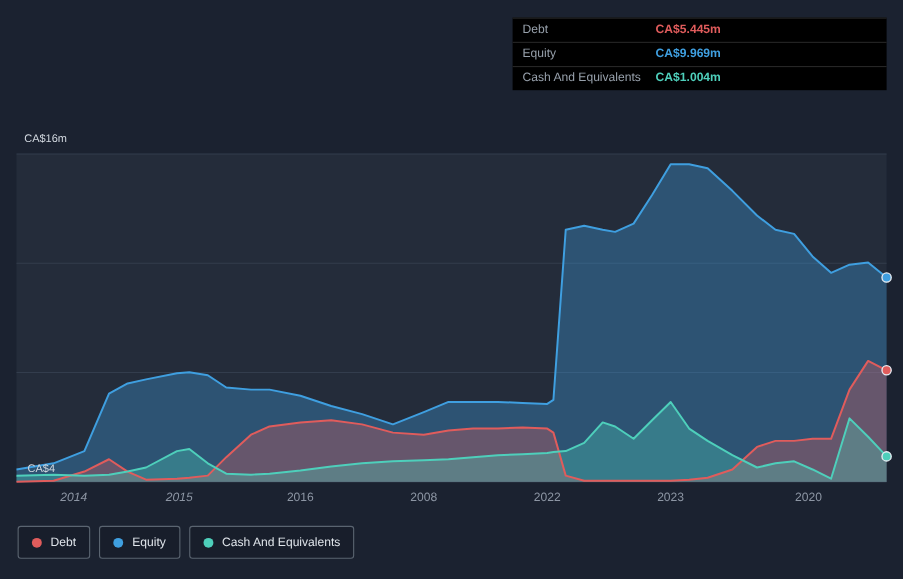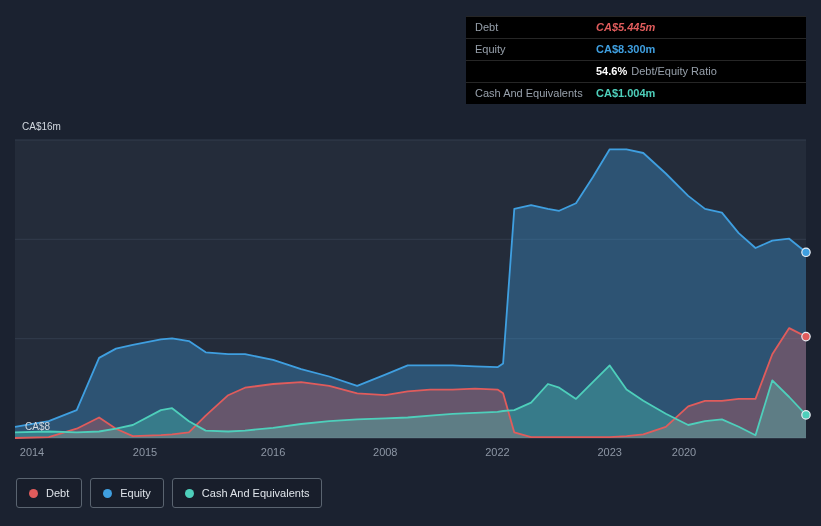--- a/index.html
+++ b/index.html
@@ -48,35 +48,30 @@
       <path d="M0.0,298.0L33.7,297.1L61.7,288.7L84.1,277.5L101.0,288.7L117.8,296.1L145.9,295.2L157.1,294.3L173.9,292.4L190.7,275.6L213.2,255.2L230.0,247.7L258.1,244.0L286.1,242.1L314.2,245.8L342.2,253.3L370.3,255.2L392.7,251.4L415.1,249.6L437.6,249.6L460.0,248.6L482.5,249.6L488.1,253.3L499.3,292.4L516.1,297.1L532.9,297.1L544.2,297.1L561.0,297.1L577.8,297.1L594.7,297.1L611.5,296.1L628.3,294.3L650.8,286.8L673.2,266.3L690.0,260.8L706.9,260.8L723.7,258.9L740.5,258.9L757.3,214.2L774.2,188.1L791.0,196.6L791,298L0,298Z" fill="#e05c5c" fill-opacity="0.32" stroke="none"></path>
       <path d="M0.0,292.4L33.7,291.5L61.7,292.4L84.1,291.5L101.0,288.7L117.8,285.0L145.9,270.1L157.1,268.2L173.9,281.2L190.7,290.6L213.2,291.5L230.0,290.6L258.1,287.8L286.1,284.0L314.2,281.2L342.2,279.4L370.3,278.4L392.7,277.5L415.1,275.6L437.6,273.8L460.0,272.9L482.5,271.9L488.1,271.0L499.3,270.1L516.1,262.6L532.9,244.0L544.2,247.7L561.0,258.9L577.8,242.1L594.7,225.4L611.5,249.6L628.3,260.8L650.8,273.8L673.2,285.0L690.0,281.2L706.9,279.4L723.7,286.8L740.5,295.2L757.3,240.3L774.2,257.0L791.0,274.9L791,298L0,298Z" fill="#4ecfbb" fill-opacity="0.32" stroke="none"></path>
       <path d="M0.0,286.8L33.7,281.2L61.7,270.1L84.1,217.9L101.0,208.6L117.8,204.9L145.9,199.3L157.1,198.4L173.9,201.1L190.7,212.3L213.2,214.2L230.0,214.2L258.1,219.8L286.1,229.1L314.2,236.5L342.2,245.8L370.3,234.7L392.7,225.4L415.1,225.4L437.6,225.4L460.0,226.3L482.5,227.2L488.1,223.5L499.3,68.9L516.1,65.2L532.9,68.9L544.2,70.8L561.0,63.3L577.8,37.3L594.7,9.3L611.5,9.3L628.3,13.0L650.8,33.5L673.2,55.9L690.0,68.9L706.9,72.6L723.7,93.1L740.5,108.0L757.3,100.6L774.2,98.7L791.0,112.3" fill="none" stroke="#3f9fe0" stroke-width="1.8" stroke-linejoin="round"></path>
       <circle cx="791.0" cy="112.3" r="4.2" fill="#3f9fe0" stroke="#e9eef4" stroke-width="1.2"></circle>
       <path d="M0.0,298.0L33.7,297.1L61.7,288.7L84.1,277.5L101.0,288.7L117.8,296.1L145.9,295.2L157.1,294.3L173.9,292.4L190.7,275.6L213.2,255.2L230.0,247.7L258.1,244.0L286.1,242.1L314.2,245.8L342.2,253.3L370.3,255.2L392.7,251.4L415.1,249.6L437.6,249.6L460.0,248.6L482.5,249.6L488.1,253.3L499.3,292.4L516.1,297.1L532.9,297.1L544.2,297.1L561.0,297.1L577.8,297.1L594.7,297.1L611.5,296.1L628.3,294.3L650.8,286.8L673.2,266.3L690.0,260.8L706.9,260.8L723.7,258.9L740.5,258.9L757.3,214.2L774.2,188.1L791.0,196.6" fill="none" stroke="#e05c5c" stroke-width="1.8" stroke-linejoin="round"></path>
       <circle cx="791.0" cy="196.6" r="4.2" fill="#e05c5c" stroke="#e9eef4" stroke-width="1.2"></circle>
       <path d="M0.0,292.4L33.7,291.5L61.7,292.4L84.1,291.5L101.0,288.7L117.8,285.0L145.9,270.1L157.1,268.2L173.9,281.2L190.7,290.6L213.2,291.5L230.0,290.6L258.1,287.8L286.1,284.0L314.2,281.2L342.2,279.4L370.3,278.4L392.7,277.5L415.1,275.6L437.6,273.8L460.0,272.9L482.5,271.9L488.1,271.0L499.3,270.1L516.1,262.6L532.9,244.0L544.2,247.7L561.0,258.9L577.8,242.1L594.7,225.4L611.5,249.6L628.3,260.8L650.8,273.8L673.2,285.0L690.0,281.2L706.9,279.4L723.7,286.8L740.5,295.2L757.3,240.3L774.2,257.0L791.0,274.9" fill="none" stroke="#4ecfbb" stroke-width="1.8" stroke-linejoin="round"></path>
       <circle cx="791.0" cy="274.9" r="4.2" fill="#4ecfbb" stroke="#e9eef4" stroke-width="1.2"></circle>
     </svg>
 
-  <div class="y-label y-zero">CA$8</div>
+  <div class="y-label y-zero">CA$4</div>
 
   <div class="tooltip">
     <div class="tt-row">
       <span class="tt-label">Debt</span>
-      <span class="tt-value" style="color: rgb(224, 92, 92); font-style: italic;">CA$5.445m</span>
+      <span class="tt-value" style="color: rgb(224, 92, 92);">CA$5.445m</span>
     </div>
     <div class="tt-row">
       <span class="tt-label">Equity</span>
-      <span class="tt-value" style="color: rgb(63, 159, 224);">CA$8.300m</span>
-    </div>
-    <div class="tt-row">
-      <span class="tt-label"></span>
-      <span class="tt-value">54.6%</span>
-      <span class="tt-ratio-rest">Debt/Equity Ratio</span>
+      <span class="tt-value" style="color: rgb(63, 159, 224);">CA$9.969m</span>
     </div>
     <div class="tt-row">
       <span class="tt-label">Cash And Equivalents</span>
       <span class="tt-value" style="color: rgb(78, 207, 187);">CA$1.004m</span>
     </div>
   </div>
 
   <div class="legend">
     <div class="legend-item">
       <span class="legend-dot" style="background: rgb(224, 92, 92);"></span>
@@ -85,20 +80,20 @@
     <div class="legend-item">
       <span class="legend-dot" style="background: rgb(63, 159, 224);"></span>
       <span>Equity</span>
     </div>
     <div class="legend-item">
       <span class="legend-dot" style="background: rgb(78, 207, 187);"></span>
       <span>Cash And Equivalents</span>
     </div>
   </div>
 
-<span class="x-tick" style="left: 32px;">2014</span>
-    <span class="x-tick" style="left: 145px;">2015</span>
+<span class="x-tick" style="left: 67px; font-style: italic;">2014</span>
+    <span class="x-tick" style="left: 163px; font-style: italic;">2015</span>
     <span class="x-tick" style="left: 273.057px;">2016</span>
     <span class="x-tick" style="left: 385.255px;">2008</span>
     <span class="x-tick" style="left: 497.454px;">2022</span>
     <span class="x-tick" style="left: 609.652px;">2023</span>
-    <span class="x-tick" style="left: 684px;">2020</span>
+    <span class="x-tick" style="left: 735px;">2020</span>
   </div>
 
 </body></html>

